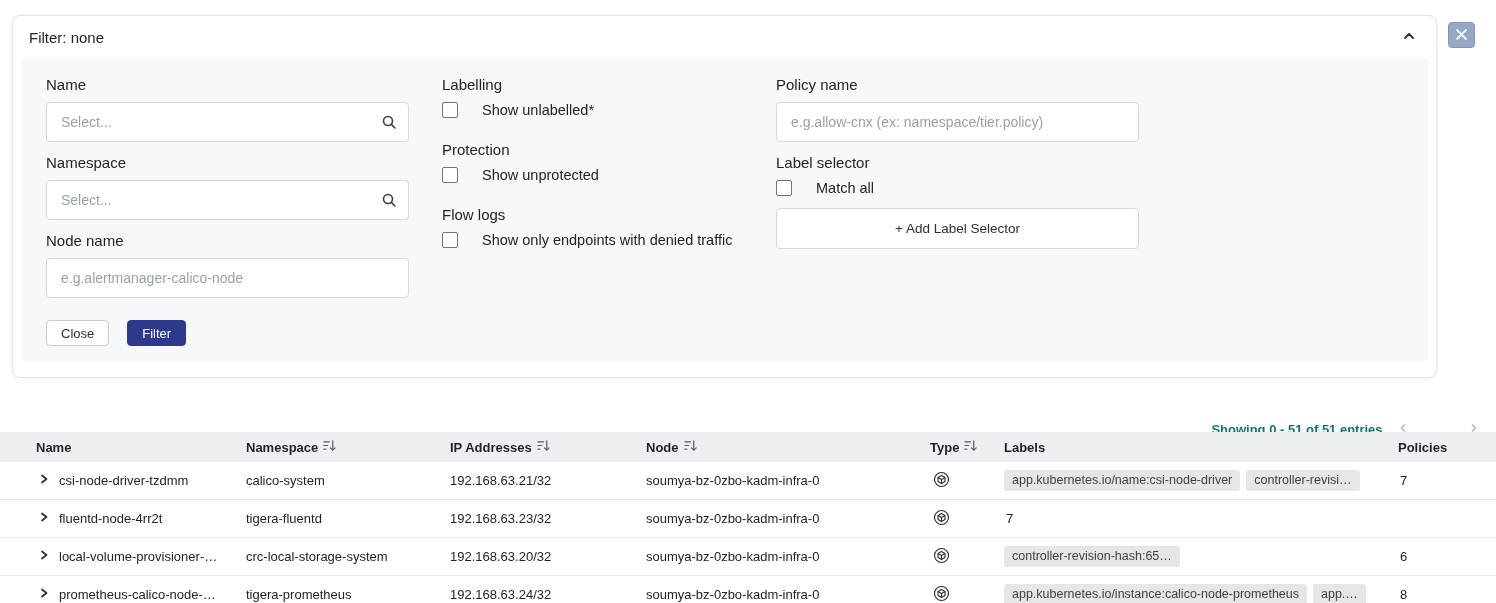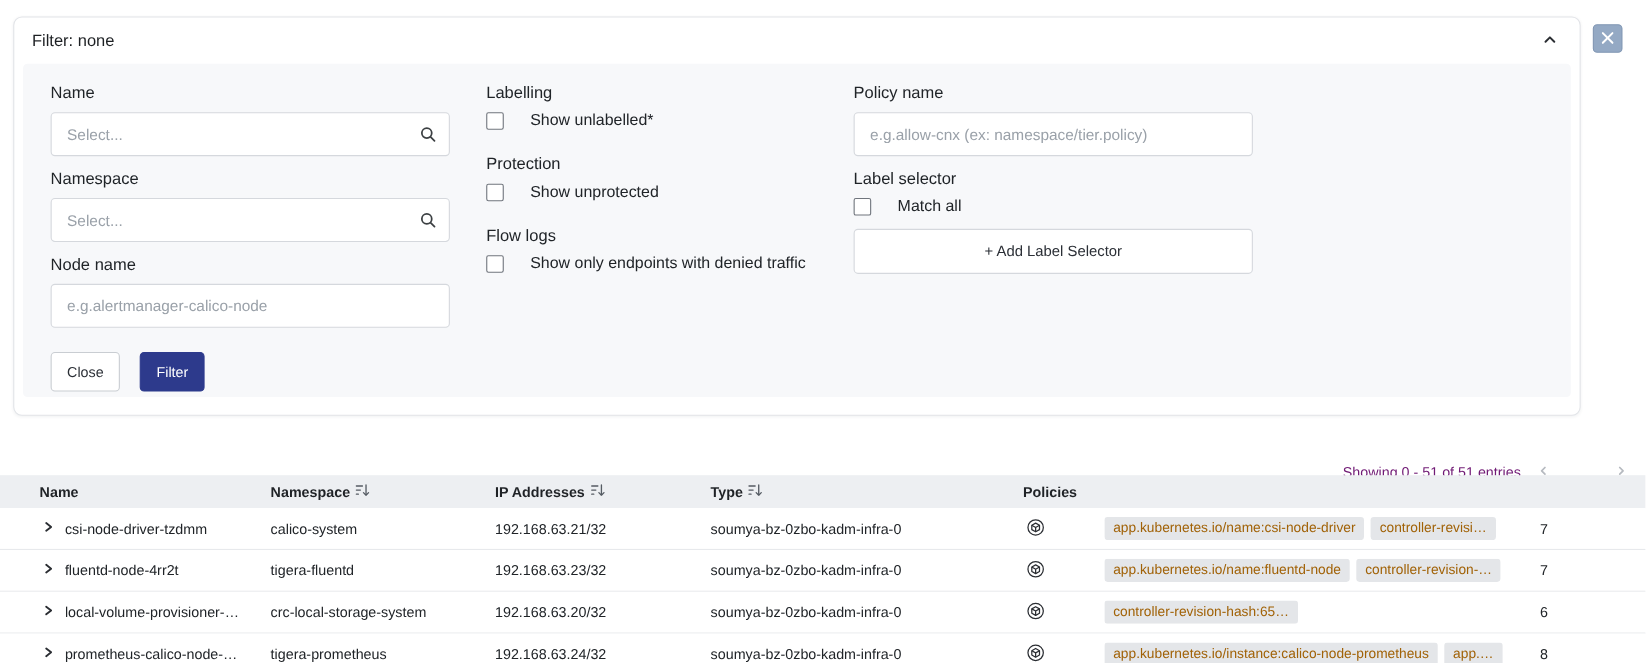--- a/index.html
+++ b/index.html
@@ -61,42 +61,42 @@
 
   .add-selector-btn {
     position: absolute; width: 363px; height: 41px;
     background: #fff; border: 1px solid #d5d8dd; border-radius: 4px;
     font-family: "Liberation Sans", sans-serif;
     font-size: 13.5px; color: #2b2f36; cursor: pointer;
   }
 
   .panel-buttons { position: absolute; left: 0; top: 262px; display: flex; gap: 18px; }
   .btn {
-    height: 36px; padding: 0 14px; border-radius: 4px;
+    height: 26px; padding: 0 14px; border-radius: 4px;
     font-family: "Liberation Sans", sans-serif; font-size: 13px; cursor: pointer;
   }
   .btn-close { background: #fff; border: 1px solid #c9cdd2; color: #2b2f36; }
   .btn-filter { background: var(--accent, #2d3a8c); border: 1px solid var(--accent, #2d3a8c); color: #fff; }
 
   
   .page-close-btn {
     position: absolute; right: 21px; top: 22px;
     width: 27px; height: 26px;
     background: var(--close-btn-bg, #94a9c4);
     border: 1px solid #8096b3; border-radius: 4px;
     display: flex; align-items: center; justify-content: center; cursor: pointer;
   }
 
   
   .pagination-bar {
     position: absolute; top: 398px; right: 16px;
     display: flex; align-items: center; gap: 14px;
     font-size: 13px;
   }
-  .page-summary { color: #701a75; }
+  .page-summary { color: #0f766e; font-weight: bold; }
   .pager { display: flex; align-items: center; gap: 4px; color: var(--muted, #9aa0a6); font-size: 12.5px; }
   .pager .pg { display: flex; align-items: center; gap: 2px; cursor: default; }
   .pager .pg-label { color: var(--muted, #9aa0a6); margin-top: 48px; }
 
   
   .grid-row {
     display: grid;
     grid-template-columns: 210px 204px 196px 284px 74px 394px 98px;
     padding-left: 36px;
     align-items: center;
@@ -118,21 +118,21 @@
     cursor: pointer;
   }
   .name-cell { display: flex; align-items: flex-end; gap: 9px; }
   .expander { background: none; border: none; display: flex; align-items: center; margin-left: 2px; cursor: pointer; }
   .type-cell { display: flex; align-items: center; padding-left: 3px; }
   .labels-cell { display: flex; align-items: center; gap: 6px; overflow: hidden; }
   .chip {
     background: var(--chip-bg, #e4e6e9);
     border-radius: 3px;
     padding: 4px 8px;
-    font-size: 12.5px; color: #a16207;
+    font-size: 12.5px; color: #404040;
     white-space: nowrap; line-height: 1.1;
   }
   .policies-cell { padding-left: 2px; }
 </style>
 </head>
 <body>
 
 <div class="filter-card">
   <div class="filter-header">
     <span class="filter-title">Filter: none</span>
@@ -264,28 +264,41 @@
     <span>IP Addresses</span>
     <span><svg width="13" height="13" viewBox="0 0 14 14" stroke="#555b63" stroke-width="1.3" fill="none" stroke-linecap="round" stroke-linejoin="round">
           <line x1="1" y1="3" x2="7" y2="3"></line>
           <line x1="1" y1="7" x2="5" y2="7"></line>
           <line x1="1" y1="11" x2="3" y2="11"></line>
           <line x1="10.5" y1="2" x2="10.5" y2="11.5"></line>
           <polyline points="8,9.5 10.5,12 13,9.5"></polyline>
         </svg></span>
   </div>
   <div class="th-cell">
+    <span>Node</span>
+    <span><svg width="13" height="13" viewBox="0 0 14 14" stroke="#555b63" stroke-width="1.3" fill="none" stroke-linecap="round" stroke-linejoin="round">
+          <line x1="1" y1="3" x2="7" y2="3"></line>
+          <line x1="1" y1="7" x2="5" y2="7"></line>
+          <line x1="1" y1="11" x2="3" y2="11"></line>
+          <line x1="10.5" y1="2" x2="10.5" y2="11.5"></line>
+          <polyline points="8,9.5 10.5,12 13,9.5"></polyline>
+        </svg></span>
+  </div>
+  <div class="th-cell">
     <span>Type</span>
     <span><svg width="13" height="13" viewBox="0 0 14 14" stroke="#555b63" stroke-width="1.3" fill="none" stroke-linecap="round" stroke-linejoin="round">
           <line x1="1" y1="3" x2="7" y2="3"></line>
           <line x1="1" y1="7" x2="5" y2="7"></line>
           <line x1="1" y1="11" x2="3" y2="11"></line>
           <line x1="10.5" y1="2" x2="10.5" y2="11.5"></line>
           <polyline points="8,9.5 10.5,12 13,9.5"></polyline>
         </svg></span>
+  </div>
+  <div class="th-cell">
+    <span>Labels</span>
   </div>
   <div class="th-cell">
     <span>Policies</span>
   </div>
 </div>
 
 <div class="table-body">
 
   <div class="t-row grid-row">
     <div class="name-cell">
@@ -325,24 +338,20 @@
     <div>tigera-fluentd</div>
     <div>192.168.63.23/32</div>
     <div>soumya-bz-0zbo-kadm-infra-0</div>
     <div class="type-cell">
         <span><svg width="17" height="17" viewBox="0 0 18 18" fill="none" stroke="#2b2e33" stroke-width="1.2" stroke-linejoin="round">
             <circle cx="9" cy="9" r="7.4"></circle>
             <path d="M9 4.8 L12.7 6.9 L12.7 11.1 L9 13.2 L5.3 11.1 L5.3 6.9 Z"></path>
             <path d="M5.3 6.9 L9 9 L12.7 6.9 M9 9 L9 13.2"></path>
           </svg></span>
       </div>
-    <div class="labels-cell">
-      <span class="chip">app.kubernetes.io/name:fluentd-node</span>
-      <span class="chip">controller-revision-…</span>
-    </div>
     <div class="policies-cell">7</div>
   </div>
 
   <div class="t-row grid-row">
     <div class="name-cell">
       <button class="expander">
           <span><svg width="12" height="12" viewBox="0 0 12 12" fill="none" stroke="#2b2e33" stroke-width="1.7" stroke-linecap="round" stroke-linejoin="round">
               <polyline points="4,2.5 8.5,6 4,9.5"></polyline>
             </svg></span>
         </button>

